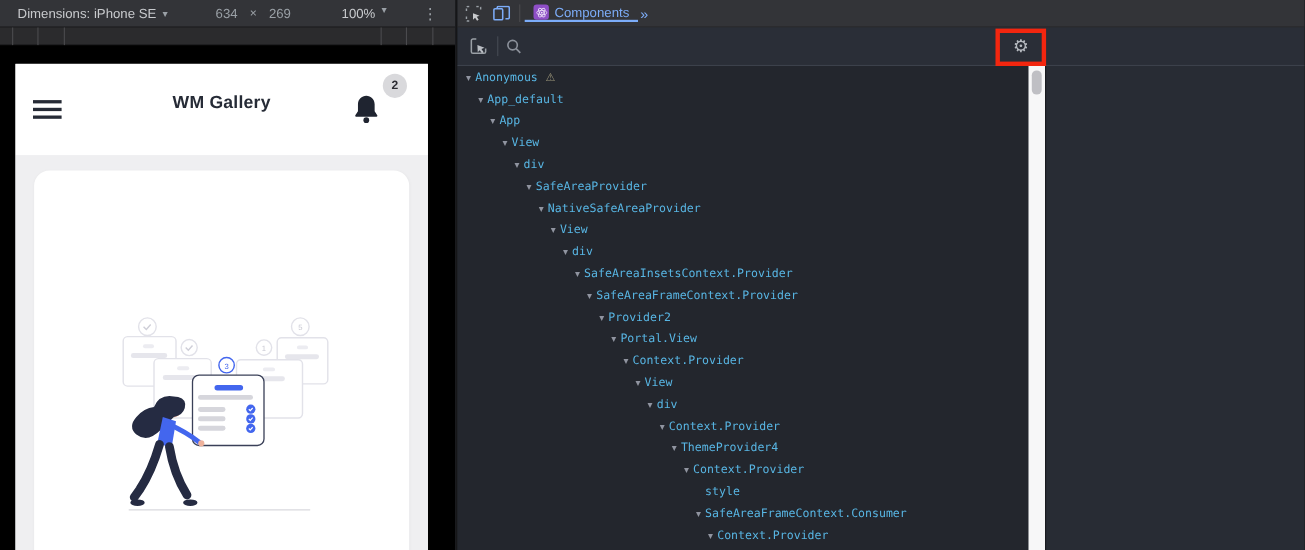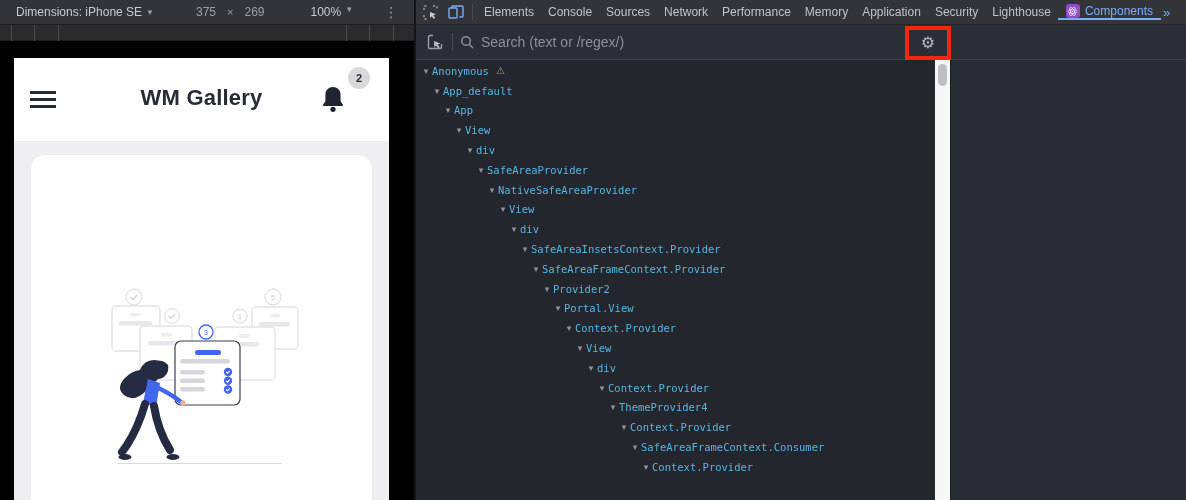--- a/index.html
+++ b/index.html
@@ -25,21 +25,21 @@
   .ruler-tick { position:absolute; top:0; width:1px; height:16px; background:#4b4b4e; }
   
   .phone {
     position:absolute; left:14px; top:58px; width:375px; height:442px; background:#ffffff; overflow:hidden;
   }
   .app-header { position:relative; width:100%; height:83px; background:#fff; }
   .hamburger { position:absolute; left:16px; top:33px; width:26px; height:17px; cursor:pointer; }
   .hamburger span { display:block; width:100%; height:2.5px; background:#262b36; margin-bottom:4.5px; }
   .app-title {
     position:absolute; left:0; right:0; top:27px; text-align:center;
-    font-size:22px; font-weight:600; color:#262b36; letter-spacing:.2px;
+    font-size:16px; font-weight:600; color:#262b36; letter-spacing:.2px;
   }
   .bell-wrap { position:absolute; right:43px; top:26px; width:26px; height:30px; }
   .badge {
     position:absolute; right:19px; top:9px; width:22px; height:22px; border-radius:50%;
     background:#d9d9dc; color:#2c2c33; font-size:11px; font-weight:bold;
     display:flex; align-items:center; justify-content:center;
   }
   .app-body { position:absolute; left:0; top:83px; right:0; bottom:0; background:#efeff1; }
   .app-card {
     position:absolute; left:17px; top:14px; width:341px; height:420px;
@@ -98,21 +98,21 @@
 </head>
 <body>
 
 <div class="screen">
 
   <div class="left-region">
 
     <div class="device-toolbar">
       <span class="dim-label">Dimensions: iPhone SE</span>
       <span class="dd-arrow">▼</span>
-      <span class="dim-num dim-w">375</span>
+      <span class="dim-num dim-w">634</span>
       <span class="times-sign">×</span>
       <span class="dim-num">269</span>
       <span class="zoom-select">
         <span>100%</span>
         <span class="dd-arrow">▼</span>
       </span>
       <span class="more-menu">⋮</span>
     </div>
 
     <div class="ruler-bar">
@@ -213,31 +213,20 @@
           <path d="M7 7l6 2.3-2.6 1 1.8 2.6-1.5 1-1.8-2.7L7 13z" fill="#c8cacd"></path>
         </svg>
       </span>
       <span class="tab-icon-btn">
         <svg width="16" height="14" viewBox="0 0 16 14">
           <rect x="1" y="3" width="8" height="10" rx="1" stroke="#7cacf8" stroke-width="1.4" fill="none"></rect>
           <path d="M4 3V1.7A1 1 0 015 1h9a1 1 0 011 1v9a1 1 0 01-1 1h-2.5" stroke="#7cacf8" stroke-width="1.4" fill="none"></path>
         </svg>
       </span>
       <span class="tab-sep"></span>
-      <span class="tab-list">
-          <span class="tab">Elements</span>
-          <span class="tab">Console</span>
-          <span class="tab">Sources</span>
-          <span class="tab">Network</span>
-          <span class="tab">Performance</span>
-          <span class="tab">Memory</span>
-          <span class="tab">Application</span>
-          <span class="tab">Security</span>
-          <span class="tab">Lighthouse</span>
-        </span>
       <span class="tab-components">
         <span class="react-badge">
           <svg width="11" height="11" viewBox="0 0 24 24">
             <g stroke="#f0e6fa" stroke-width="1.6" fill="none">
               <ellipse cx="12" cy="12" rx="10" ry="4.2"></ellipse>
               <ellipse cx="12" cy="12" rx="10" ry="4.2" transform="rotate(60 12 12)"></ellipse>
               <ellipse cx="12" cy="12" rx="10" ry="4.2" transform="rotate(120 12 12)"></ellipse>
             </g>
             <circle cx="12" cy="12" r="1.8" fill="#f0e6fa"></circle>
           </svg>
@@ -254,21 +243,20 @@
           <path d="M7 7l6.5 2.5-2.8 1.1 2 2.8-1.6 1.1-2-2.9-1.8 2z" fill="#b9bdc3"></path>
         </svg>
       </span>
       <span class="rdt-sep"></span>
       <span class="search-icon-wrap">
         <svg width="14" height="14" viewBox="0 0 14 14">
           <circle cx="6" cy="6" r="4.3" stroke="#8b909a" stroke-width="1.5" fill="none"></circle>
           <line x1="9.2" y1="9.2" x2="13" y2="13" stroke="#8b909a" stroke-width="1.5"></line>
         </svg>
       </span>
-      <input class="search-input" placeholder="Search (text or /regex/)" style="">
     </div>
 
     <div class="tree-pane">
         <div class="tree-row" style="padding-left: 4px;">
           <span class="caret">▾</span>
           <span class="node-label">Anonymous</span>
           <span class="warn-icon">⚠</span>
         </div>
         <div class="tree-row" style="padding-left: 15px;">
           <span class="caret">▾</span>
@@ -334,20 +322,24 @@
           <span class="caret">▾</span>
           <span class="node-label">Context.Provider</span>
         </div>
         <div class="tree-row" style="padding-left: 191px;">
           <span class="caret">▾</span>
           <span class="node-label">ThemeProvider4</span>
         </div>
         <div class="tree-row" style="padding-left: 202px;">
           <span class="caret">▾</span>
           <span class="node-label">Context.Provider</span>
+        </div>
+        <div class="tree-row" style="padding-left: 213px;">
+          <span class="caret"></span>
+          <span class="node-label">style</span>
         </div>
         <div class="tree-row" style="padding-left: 213px;">
           <span class="caret">▾</span>
           <span class="node-label">SafeAreaFrameContext.Consumer</span>
         </div>
         <div class="tree-row" style="padding-left: 224px;">
           <span class="caret">▾</span>
           <span class="node-label">Context.Provider</span>
         </div>
       </div>

